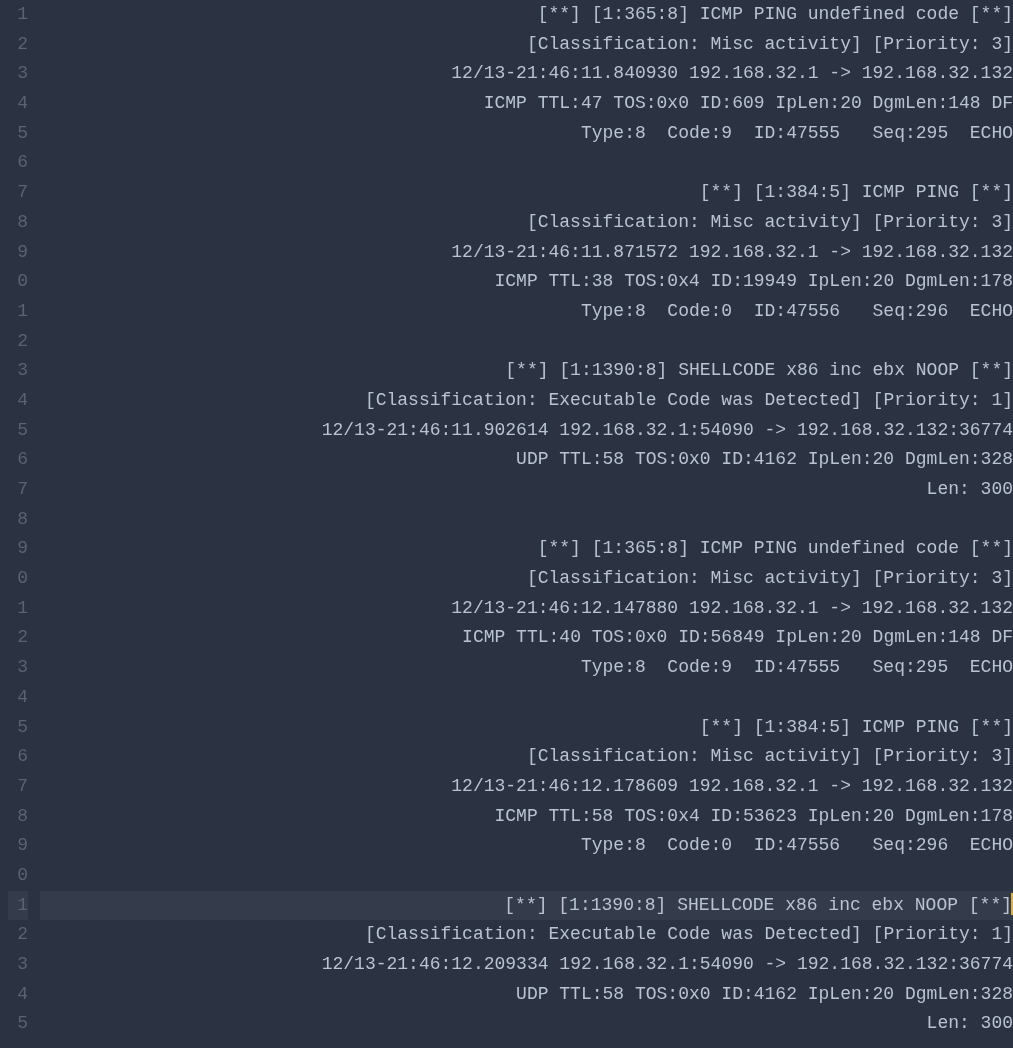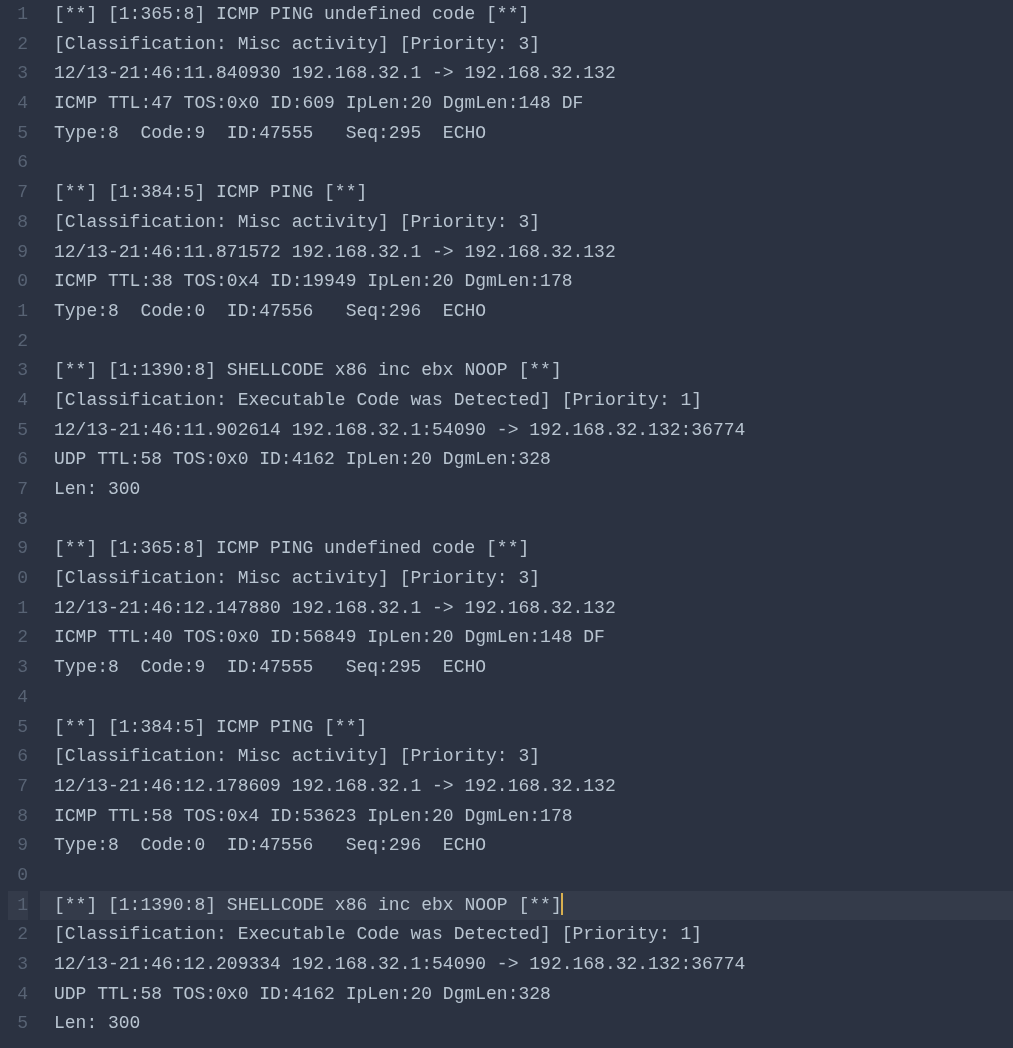--- a/index.html
+++ b/index.html
@@ -29,20 +29,21 @@
       padding-left: 8px;
       user-select: none;
       min-width: 40px;
     }
     .gutter-line {
       height: 29.7px;
     }
     .code-area {
       flex: 1;
       white-space: pre;
+      text-align: right;
     }
     .code-line {
       height: 29.7px;
       padding-left: 14px;
     }
     .current-line {
       background-color: #343b4a;
     }
     .cursor {
       display: inline-block;

